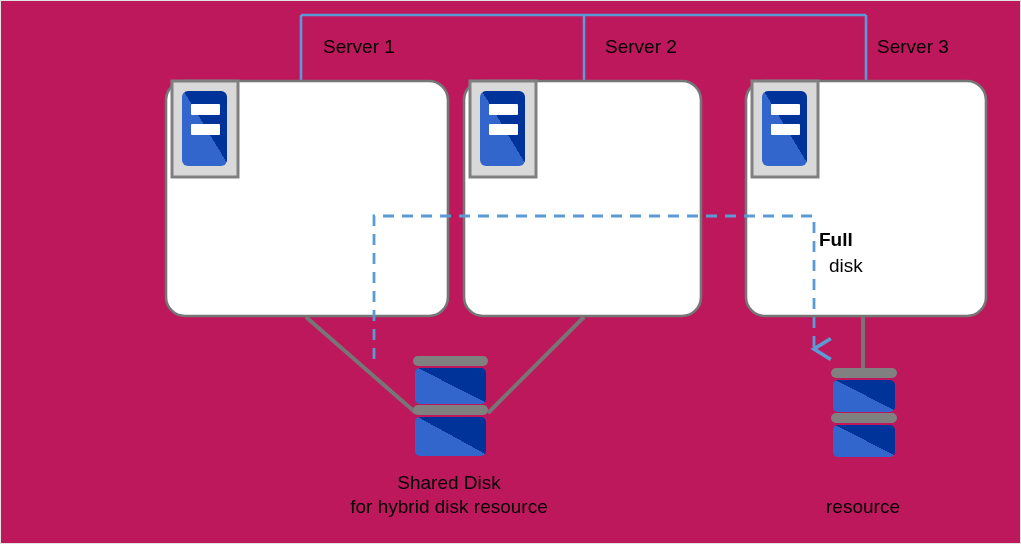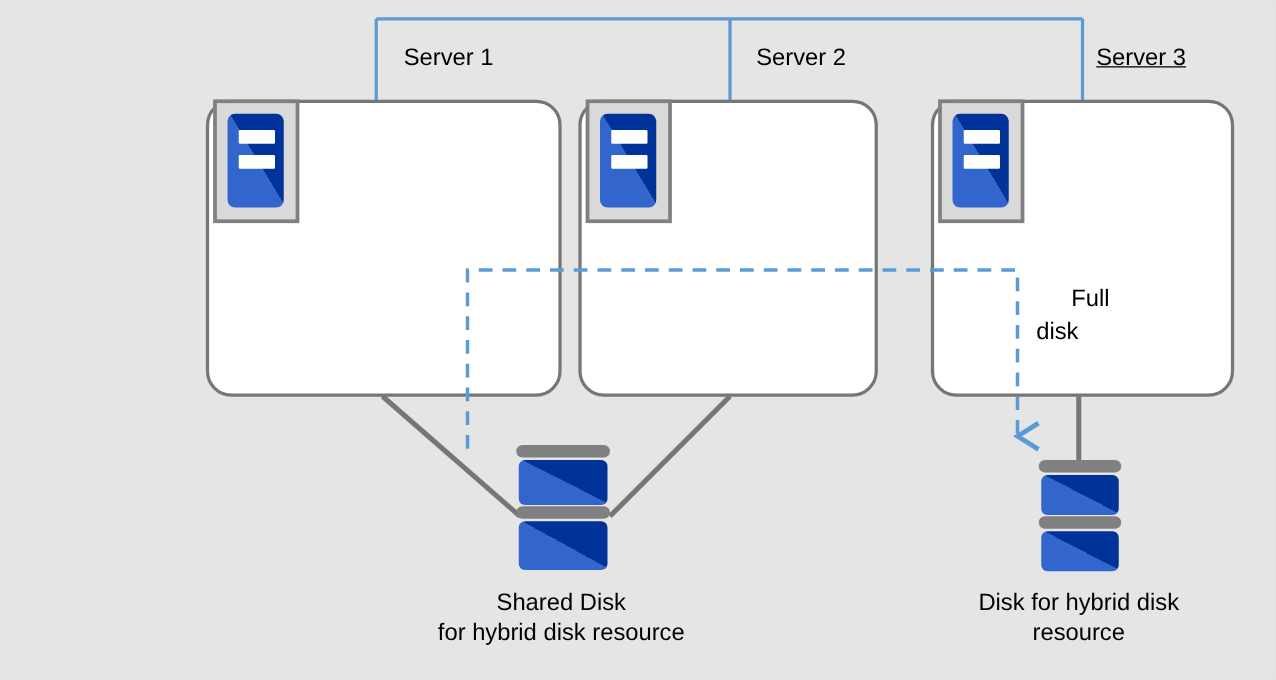--- a/index.html
+++ b/index.html
@@ -1,20 +1,20 @@
 <!DOCTYPE html>
 <html><head>
 <meta charset="utf-8">
 <style>
   html,body{margin:0;padding:0;background:#fff;}
   body{font-family:"Liberation Sans","DejaVu Sans",sans-serif;}
   #stage{
     position:relative;
     width:1021px;height:544px;
-    background:#e5e5e5;
+    background:#be185d;
     box-sizing:border-box;
     border:1px solid #e3e3e3;
     overflow:hidden;
   }
   #vec{position:absolute;left:0;top:0;width:1021px;height:544px;}
   .lbl{
     position:absolute;
     color:#000;
     font-size:19px;
     line-height:24px;
@@ -111,24 +111,23 @@
     <g>
       <path d="M373,358 L373,215 L813,215 L813,348" fill="none" stroke="#5B9BD5" stroke-width="2.8" stroke-dasharray="11 8" stroke-linecap="butt" marker-end="url(#arrowDown)"></path>
     </g>
 
   </svg>
 
   <div class="lbl lft" style="left:322px;top:34px;">Server 1</div>
 
   <div class="lbl lft" style="left:592px;top:34px;margin-left:12px;">Server 2</div>
 
-  <div class="lbl lft" style="left:876px;top:34px;text-decoration:underline;">Server 3</div>
+  <div class="lbl lft" style="left:876px;top:34px;">Server 3</div>
 
-  <div class="lbl lft" style="left:856px;top:227px;">Full</div>
+  <div class="lbl lft" style="left:818px;top:227px;font-weight:bold;">Full</div>
   <div class="lbl lft" style="left:828px;top:253px;">disk</div>
 
   <div class="lbl ctr" style="left:298px;top:494px;width:300px;">for hybrid disk resource</div>
   <div class="lbl ctr" style="left:298px;top:470px;width:300px;">Shared Disk</div>
 
-  <div class="lbl ctr" style="left:742px;top:470px;width:240px;">Disk for hybrid disk</div>
   <div class="lbl ctr" style="left:742px;top:494px;width:240px;">resource</div>
 
 </div>
 
 </body></html>

